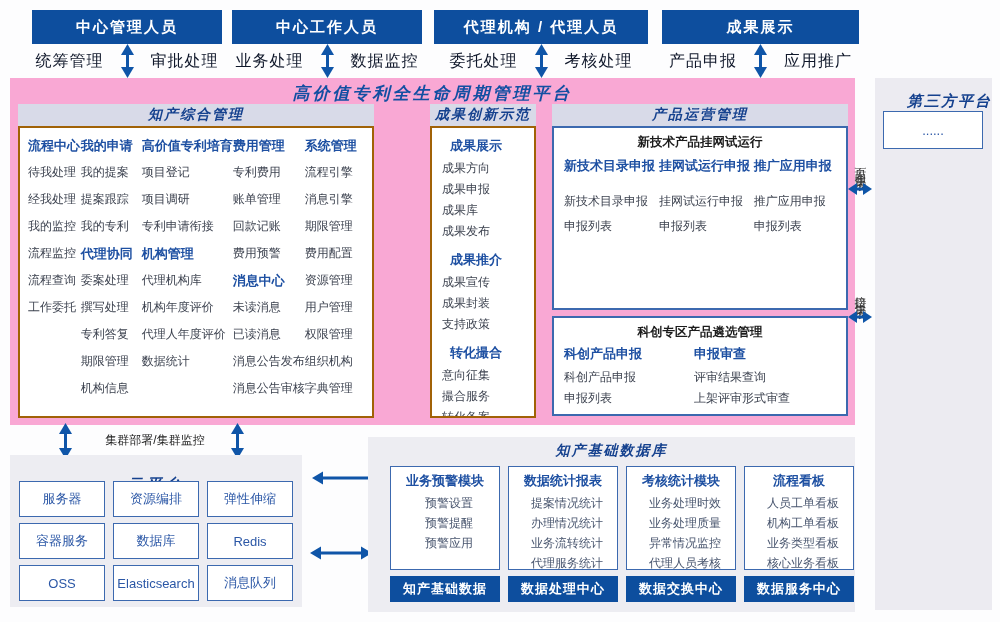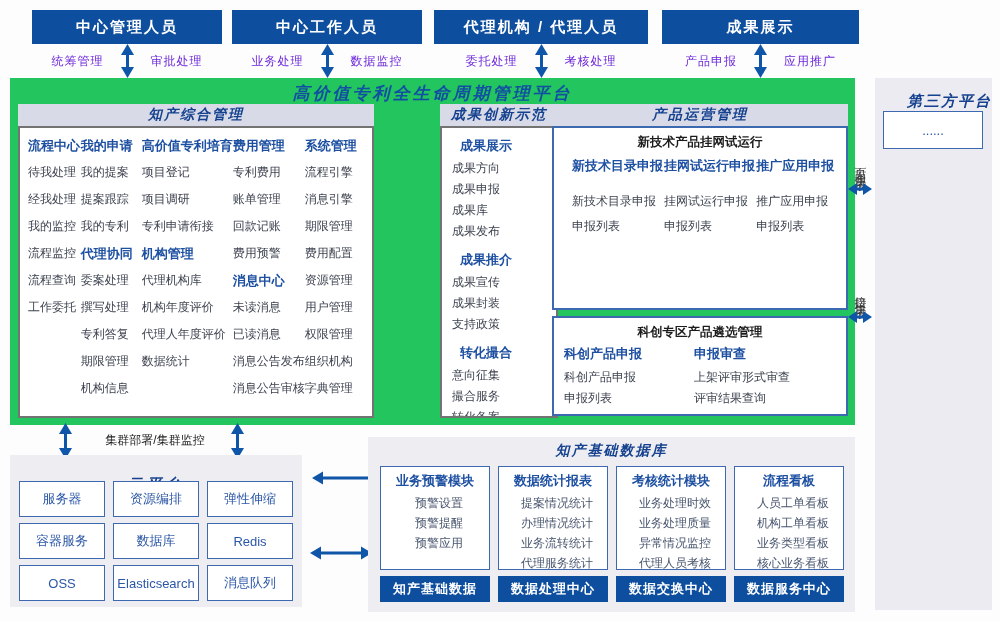--- a/index.html
+++ b/index.html
@@ -10,54 +10,54 @@
   
   .roles { position:absolute; left:4px; top:0; width:1000px; height:80px; }
   .role { position:absolute; top:10px; }
   .roles > div:nth-of-type(1){ left:28px;  width:190px; }
   .roles > div:nth-of-type(2){ left:228px; width:190px; }
   .roles > div:nth-of-type(3){ left:430px; width:214px; }
   .roles > div:nth-of-type(4){ left:658px; width:197px; }
   .role-title { height:34px; background:#0d4e9e; color:#fff; font-size:15px; font-weight:bold;
                 letter-spacing:2px; display:flex; align-items:center; justify-content:center; }
   .role-sub { height:34px; display:flex; align-items:center; justify-content:center; gap:16px; }
-  .role-label { font-size:12px; color:#6d28d9; letter-spacing:1px; }
+  .role-label { font-size:16px; color:#0f172a; letter-spacing:1px; }
   .v-arrow { flex:0 0 auto; }
 
   
-  .main { position:absolute; left:10px; top:78px; width:845px; height:347px; background:#22c55e; }
+  .main { position:absolute; left:10px; top:78px; width:845px; height:347px; background:#f9a8d4; }
   .main-title { padding-top:4px; text-align:center; font-size:17px; font-weight:bold;
                 font-style:italic; color:#124fa2; letter-spacing:3px; }
   .section { position:absolute; top:26px; height:314px; }
   .sec-strip { height:22px; background:#d8dae8; display:flex; align-items:center; justify-content:center;
                font-size:14px; font-weight:bold; font-style:italic; color:#15418e; letter-spacing:2px; }
-  .sec-box { background:#fff; border:2px solid #737373; height:292px; overflow:hidden; }
+  .sec-box { background:#fff; border:2px solid #a16207; height:292px; overflow:hidden; }
 
   .sec-zc { left:8px; width:356px; }
   .zc-cols { display:flex; padding:4px 8px; }
   .zc-cols > div:nth-of-type(1){ width:64px; }
   .zc-cols > div:nth-of-type(2){ width:74px; }
   .zc-cols > div:nth-of-type(3){ width:110px; }
   .zc-cols > div:nth-of-type(4){ width:84px; }
   .zc-cols > div:nth-of-type(5){ width:72px; }
   .zc-head { font-size:13px; font-weight:bold; color:#1e50a2; line-height:27px; white-space:nowrap; }
   .zc-item { font-size:12px; color:#3d4350; line-height:27px; white-space:nowrap; }
 
-  .sec-cg { left:430px; width:118px; }
+  .sec-cg { left:420px; width:106px; }
   .cg-group { padding:0 0 0 10px; }
   .cg-head { font-size:13px; font-weight:bold; color:#1e50a2; line-height:24px; margin-top:6px; padding-left:8px; }
   .cg-item { font-size:12px; color:#3d4350; line-height:21px; white-space:nowrap; }
 
   .sec-cp { left:542px; width:296px; }
   .cp-box { background:#fff; border:2px solid #3c69af; overflow:hidden; }
   .cp-box1 { height:184px; margin-bottom:6px; }
   .cp-box2 { height:100px; }
   .cp-title { text-align:center; font-size:12.5px; font-weight:bold; color:#1c1c1c; padding-top:5px; line-height:18px; }
   .cp1-cols { display:flex; padding:2px 10px 0 10px; }
-  .cp1-cols > div:nth-of-type(1){ width:97px;margin-left:8px; }
+  .cp1-cols > div:nth-of-type(1){ width:97px; }
   .cp1-cols > div:nth-of-type(2){ width:97px; }
   .cp1-cols > div:nth-of-type(3){ width:84px; }
   .cp-head { font-size:13px; font-weight:bold; color:#1e50a2; line-height:17px; min-height:36px; padding-top:4px; }
   .cp-item { font-size:12px; color:#3d4350; line-height:25px; white-space:nowrap; }
   .cp1-bottom { display:flex; padding:2px 10px 0 10px; }
   .cp1-bl { width:196px; }
   .cp1-br { width:84px; }
   .cp-head2 { font-size:13px; font-weight:bold; color:#1e50a2; line-height:22px; }
   .cp-row { font-size:12px; color:#3d4350; line-height:19px; white-space:nowrap; }
   .cp-row span { margin-right:14px; }
@@ -98,21 +98,21 @@
                  color:#15418e; letter-spacing:4px; }
   .cloud-grid { position:absolute; left:9px; top:26px; width:274px; display:grid;
                 grid-template-columns:repeat(3,86px); gap:6px 8px; }
   .cloud-cell { height:36px; background:#fff; border:1.5px solid #3c69af; display:flex; align-items:center;
                 justify-content:center; font-size:13px; color:#2b57a6; }
 
   
   .db { position:absolute; left:368px; top:437px; width:487px; height:175px; background:#ededf2; }
   .db-title { padding-top:5px; text-align:center; font-size:14px; font-weight:bold; font-style:italic;
               color:#15418e; letter-spacing:2px; }
-  .db-mods { position:absolute; left:12px; top:29px; display:flex; gap:8px; }
+  .db-mods { position:absolute; left:22px; top:29px; display:flex; gap:8px; }
   .db-mod { width:110px; }
   .db-box { height:104px; background:#fff; border:1.5px solid #3c69af; overflow:hidden; }
   .db-head { text-align:center; font-size:13px; font-weight:bold; color:#1e50a2; line-height:24px; padding-top:2px; white-space:nowrap; }
   .db-item { text-align:center; font-size:12px; color:#48556e; line-height:20px; white-space:nowrap;padding-left:8px; }
   .db-bar { margin-top:6px; height:26px; background:#0d4e9e; color:#fff; font-size:13px; font-weight:bold;
             display:flex; align-items:center; justify-content:center; letter-spacing:1px; }
 </style>
 </head>
 <body>
 
@@ -429,23 +429,23 @@
                   <div class="cp-item">科创产品申报</div>
 
                   <div class="cp-item">申报列表</div>
                 </div>
             </div>
 
             <div class="cp-col">
               <div class="cp-head">申报审查</div>
               <div>
 
+                  <div class="cp-item">评审结果查询</div>
+
                   <div class="cp-item">上架评审形式审查</div>
-
-                  <div class="cp-item">评审结果查询</div>
                 </div>
             </div>
           </div>
       </div>
     </div>
   </div>
 
   <div class="integ integ-page abs">
     <span class="integ-label">页面集成</span>
     <svg width="24" height="14" viewBox="0 0 24 14">

